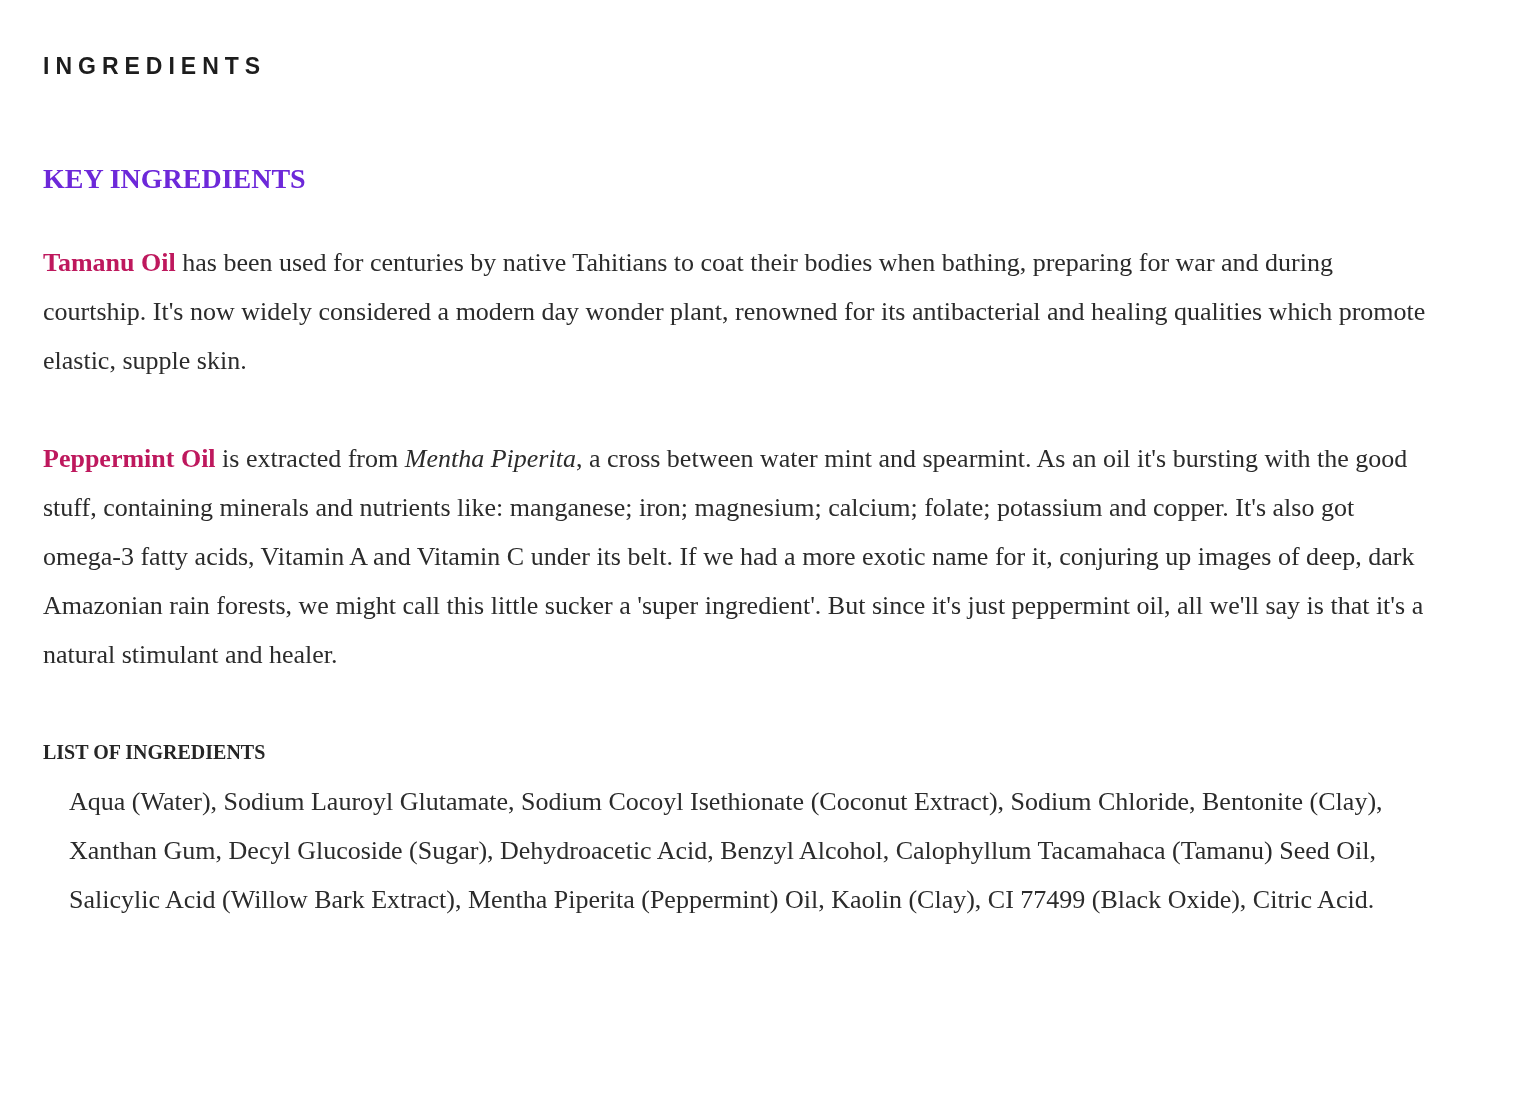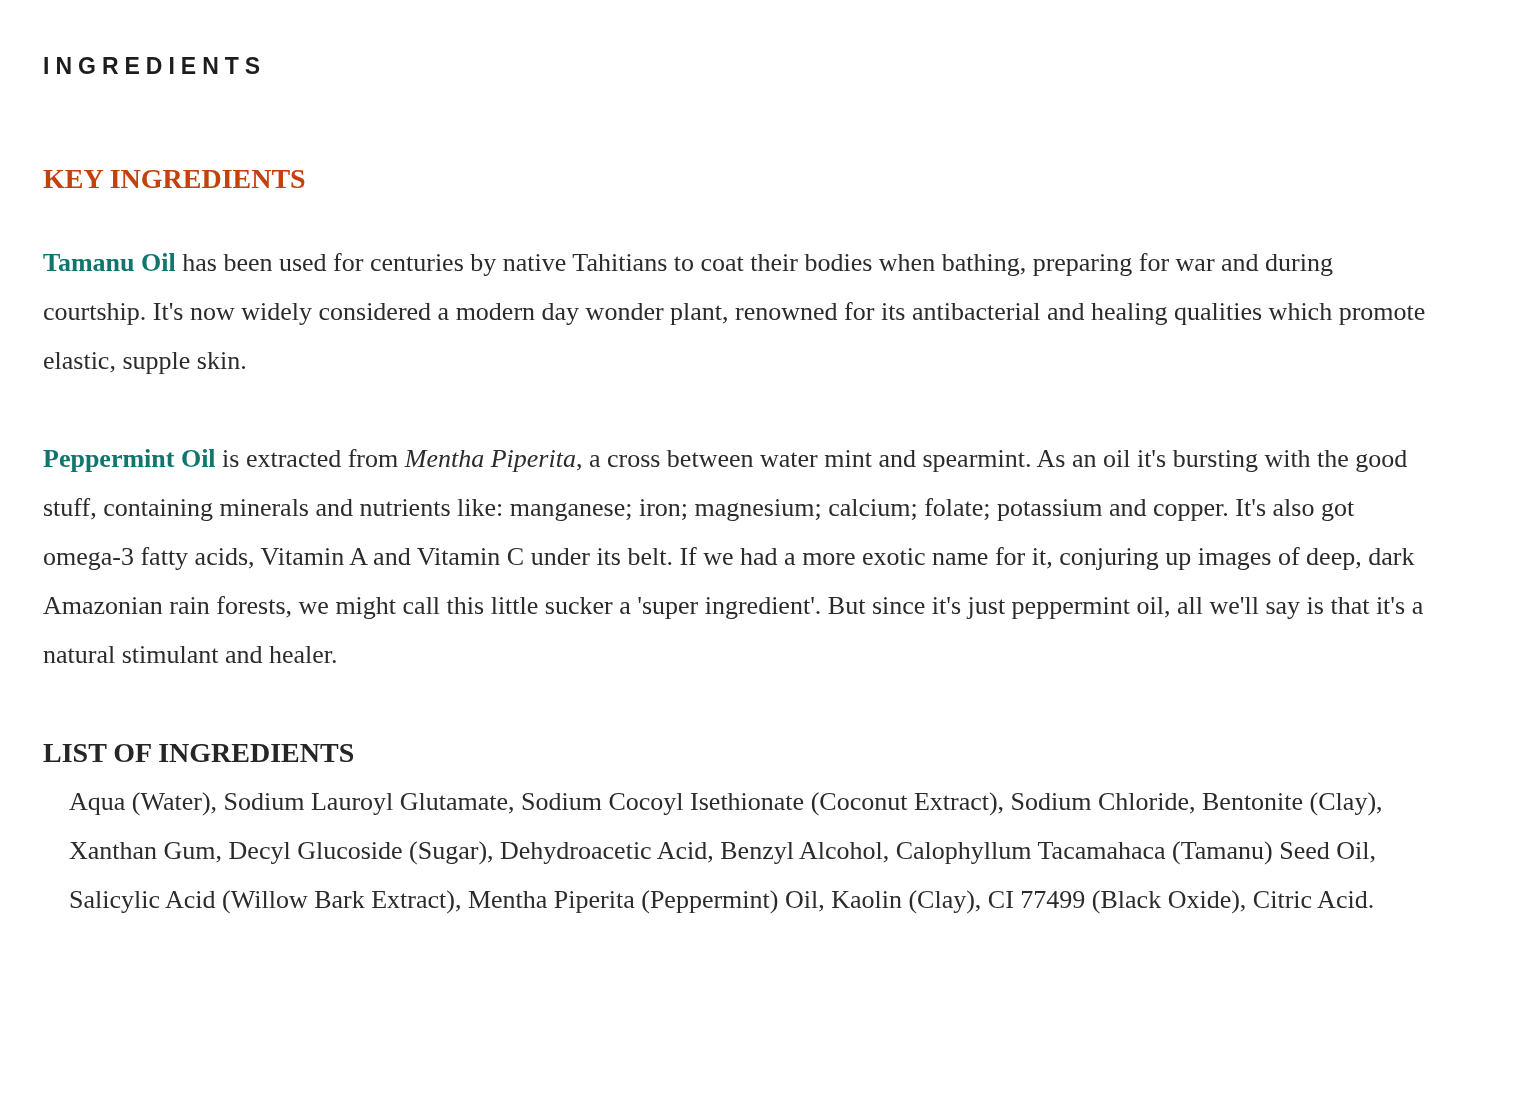--- a/index.html
+++ b/index.html
@@ -29,36 +29,36 @@
     font-family: "Liberation Serif", serif;
     font-size: 26px;
     line-height: 49px;
     color: #2b2b2b;
   }
   .sub-heading {
     font-family: "Liberation Serif", serif;
     font-weight: 700;
     font-size: 28px;
     line-height: 34px;
-    color: #c2410c;
+    color: #6d28d9;
     margin-bottom: 42px;
   }
   .para {
     margin-bottom: 49px;
   }
   .para strong {
     font-weight: 700;
-    color: #0f766e;
+    color: #be185d;
   }
   .para em {
   }
   .list-heading {
     font-family: "Liberation Serif", serif;
     font-weight: 700;
-    font-size: 28px;
+    font-size: 20px;
     line-height: 49px;
     color: #262626;
   }
   .list-text {
     margin-bottom: 0;
     margin-left: 26px;
   }
 </style>
 </head>
 <body>

